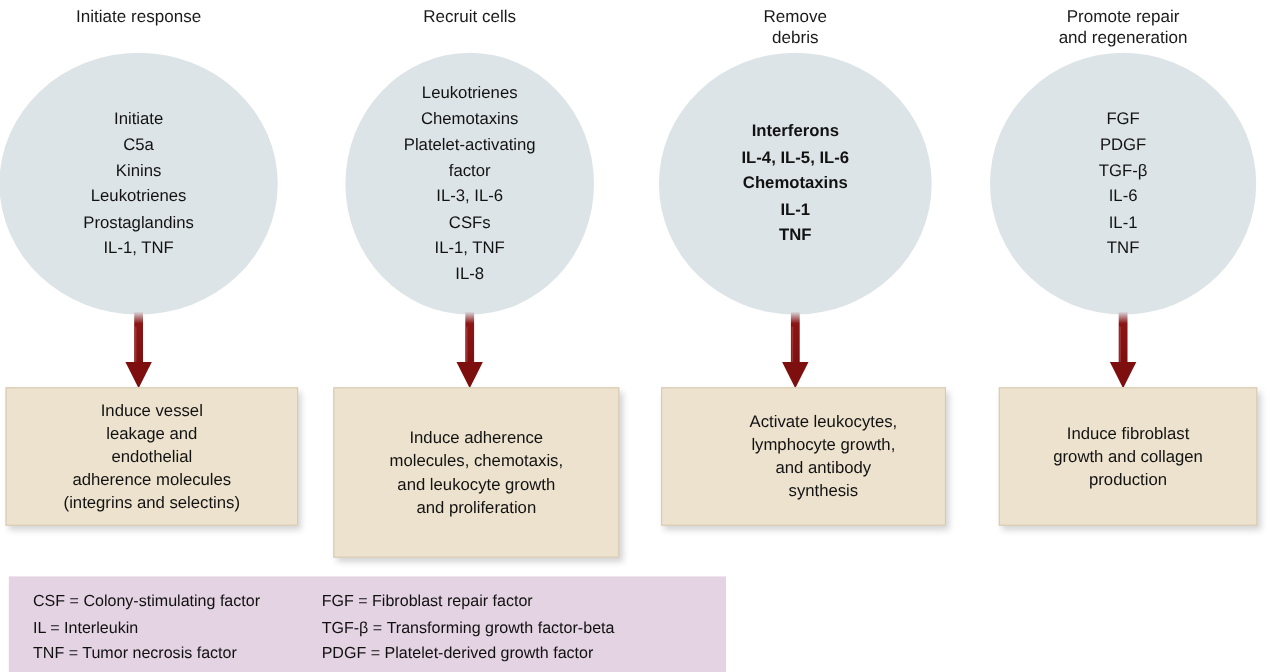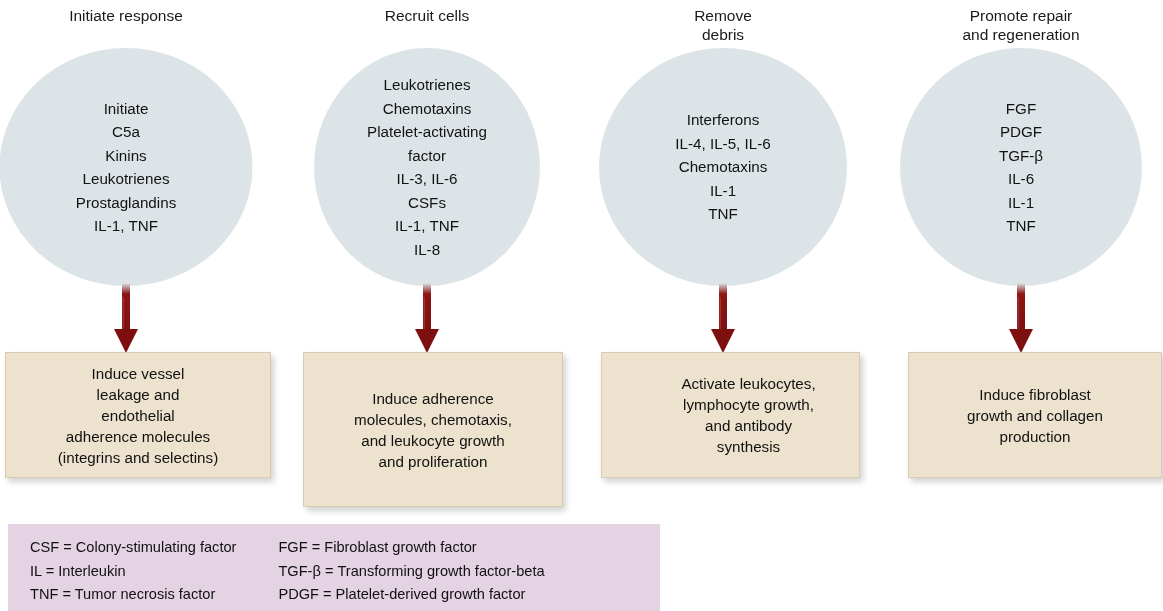--- a/index.html
+++ b/index.html
@@ -91,21 +91,21 @@
   .legend {
     position: absolute;
     left: 8px;
     top: 524px;
     width: 652px;
     height: 87px;
     background: #e4d3e3;
     box-sizing: border-box;
     padding: 12px 0 0 22px;
     display: flex;
-    gap: 42px;
+    gap: 56px;
   }
   .legend-col {
     font-size: 14.6px;
     line-height: 23.5px;
     color: #111111;
   }
   .legend-col .legend-line { white-space: pre; }
 </style>
 </head>
 <body>
@@ -173,21 +173,21 @@
   </div>
   <div class="outcome-box" style="left:21px;top:352px;width:260px;height:155px;">Induce adherence
 molecules, chemotaxis,
 and leukocyte growth
 and proliferation</div>
 </div>
 
 <div class="column" style="left:578px;">
   <div class="col-heading">Remove
 debris</div>
-  <div class="circle" style="top:48px;width:248px;height:238px;">
+  <div class="circle" style="top:48px;width:248px;height:238px;font-weight:bold;">
     <div class="circle-list">
       <div class="item">Interferons</div>
       <div class="item">IL-4, IL-5, IL-6</div>
       <div class="item">Chemotaxins</div>
       <div class="item">IL-1</div>
       <div class="item">TNF</div>
     </div>
   </div>
   <div class="arrow" style="top:283px;">
     <svg width="30" height="72" viewBox="0 0 30 72" xmlns="http://www.w3.org/2000/svg">
@@ -229,29 +229,29 @@
           <stop offset="0%" stop-color="#dde4e7"></stop>
           <stop offset="22%" stop-color="#8c1515"></stop>
           <stop offset="100%" stop-color="#7d0f0f"></stop>
         </linearGradient>
       </defs>
       <rect x="11" y="0" width="8" height="50" fill="url(#ag4)"></rect>
       <polygon points="3,46 27,46 15,70" fill="#7d0f0f"></polygon>
       <rect x="11.5" y="14" width="1.6" height="32" fill="#b34b4b" opacity="0.55"></rect>
     </svg>
   </div>
-  <div class="outcome-box" style="left:32px;top:352px;width:254px;height:126px;">Induce fibroblast
+  <div class="outcome-box" style="left:32px;top:352px;width:235px;height:126px;">Induce fibroblast
 growth and collagen
 production</div>
 </div>
 
 <div class="legend">
   <div class="legend-col">
     <div class="legend-line">CSF = Colony-stimulating factor</div>
     <div class="legend-line">IL = Interleukin</div>
     <div class="legend-line">TNF = Tumor necrosis factor</div>
   </div>
   <div class="legend-col">
-    <div class="legend-line">FGF = Fibroblast growth factor</div>
+    <div class="legend-line">FGF = Fibroblast repair factor</div>
     <div class="legend-line">TGF-β = Transforming growth factor-beta</div>
     <div class="legend-line">PDGF = Platelet-derived growth factor</div>
   </div>
 </div>
 
 </body></html>

